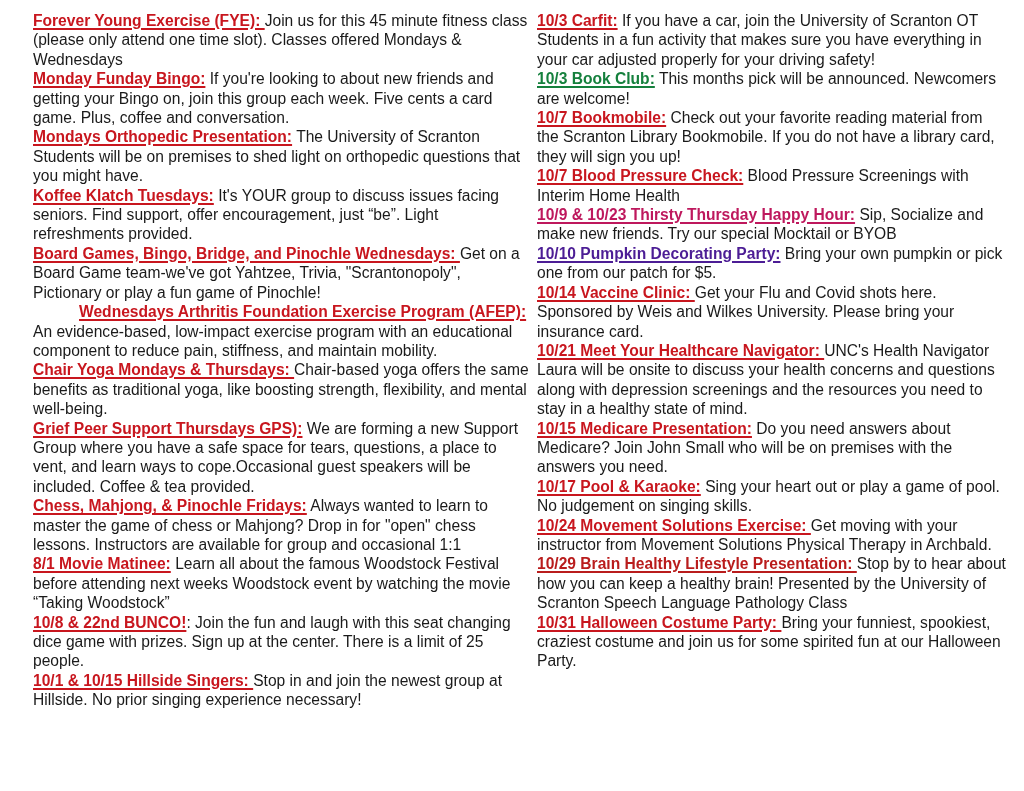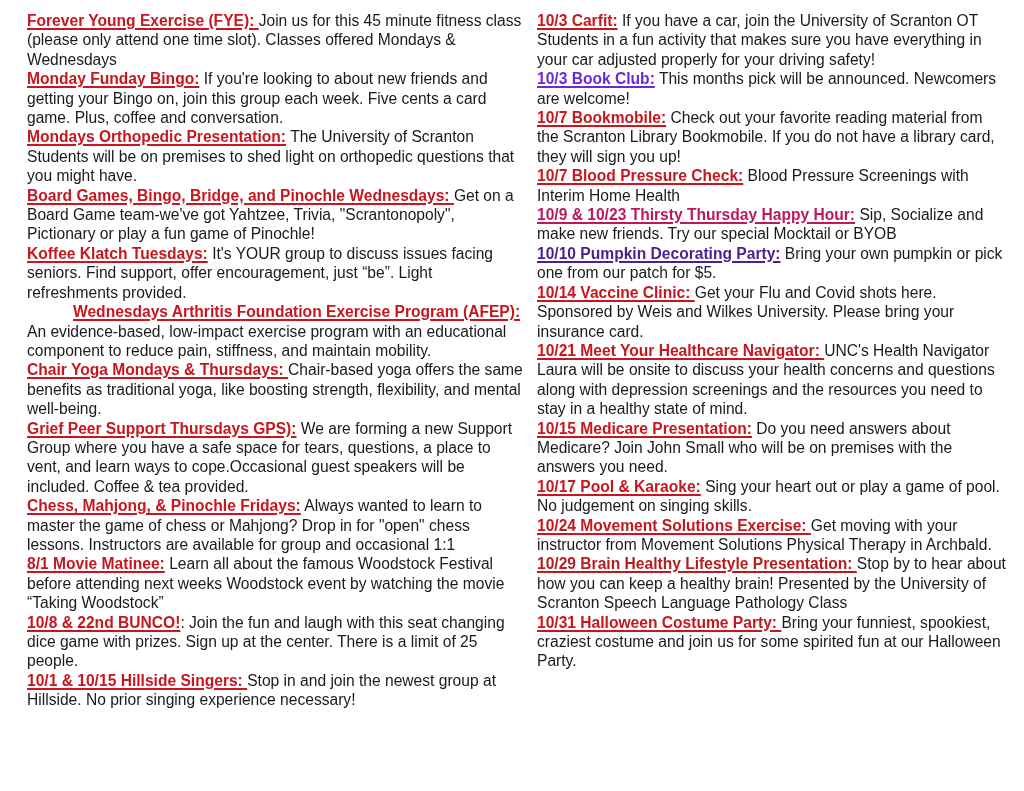--- a/index.html
+++ b/index.html
@@ -5,50 +5,50 @@
   html, body { margin: 0; padding: 0; background: #ffffff; }
   body {
     width: 1024px; height: 791px; overflow: hidden; position: relative;
     font-family: "Liberation Sans", sans-serif;
     color: #1a1a1a;
   }
   .col {
     position: absolute; top: 11px;
     font-size: 15.6px; line-height: 19.4px;
   }
-  .col-left { left: 27px; width: 496px; }
+  .col-left { left: 33px; width: 496px; }
   .col-right { left: 537px; width: 470px; }
   .entry { margin: 0; }
   .title {
     color: #c8161e; font-weight: bold;
     text-decoration: underline; text-decoration-thickness: 1.5px;
     text-underline-offset: 2px;
   }
   .desc { color: #1a1a1a; }
 </style>
 </head>
 <body>
 
 <div class="col col-left" id="left-col">
     <p class="entry"><span class="title" style="color: rgb(200, 22, 30);">Forever Young Exercise (FYE): </span><span class="desc">Join us for this 45 minute fitness class (please only attend one time slot). Classes offered Mondays &amp; Wednesdays</span></p>
     <p class="entry"><span class="title" style="color: rgb(200, 22, 30);">Monday Funday Bingo:</span><span class="desc"> If you're looking to about new friends and getting your Bingo on, join this group each week. Five cents a card game. Plus, coffee and conversation.</span></p>
     <p class="entry"><span class="title" style="color: rgb(200, 22, 30);">Mondays Orthopedic Presentation:</span><span class="desc"> The University of Scranton Students will be on premises to shed light on orthopedic questions that you might have.</span></p>
+    <p class="entry"><span class="title" style="color: rgb(200, 22, 30);">Koffee Klatch Tuesdays:</span><span class="desc"> It's YOUR group to discuss issues facing seniors. Find support, offer encouragement, just “be”. Light refreshments provided.</span></p>
     <p class="entry"><span class="title" style="color: rgb(200, 22, 30);">Board Games, Bingo, Bridge, and Pinochle Wednesdays:  </span><span class="desc">Get on a Board Game team-we've got Yahtzee, Trivia, "Scrantonopoly", Pictionary or play a fun game of Pinochle!</span></p>
-    <p class="entry"><span class="title" style="color: rgb(200, 22, 30);">Koffee Klatch Tuesdays:</span><span class="desc"> It's YOUR group to discuss issues facing seniors. Find support, offer encouragement, just “be”. Light refreshments provided.</span></p>
     <p class="entry"><span class="title" style="color: rgb(200, 22, 30); margin-left: 46px;">Wednesdays Arthritis Foundation Exercise Program (AFEP):</span><span class="desc"> An evidence-based, low-impact exercise program with an educational component to reduce pain, stiffness, and maintain mobility.</span></p>
     <p class="entry"><span class="title" style="color: rgb(200, 22, 30);">Chair Yoga Mondays &amp; Thursdays: </span><span class="desc">Chair-based yoga offers the same benefits as traditional yoga, like boosting strength, flexibility, and mental well-being.</span></p>
     <p class="entry"><span class="title" style="color: rgb(200, 22, 30);">Grief Peer Support Thursdays GPS):</span><span class="desc"> We are forming a new Support Group where you have a safe space for tears, questions, a place to vent, and learn ways to cope.Occasional guest speakers will be included. Coffee &amp; tea provided.</span></p>
     <p class="entry"><span class="title" style="color: rgb(200, 22, 30);">Chess, Mahjong, &amp; Pinochle Fridays:</span><span class="desc"> Always wanted to learn to master the game of chess or Mahjong? Drop in for "open" chess lessons. Instructors are available for group and occasional 1:1</span></p>
     <p class="entry"><span class="title" style="color: rgb(200, 22, 30);">8/1 Movie Matinee:</span><span class="desc"> Learn all about the famous Woodstock Festival before attending next weeks Woodstock event by watching the movie “Taking Woodstock”</span></p>
     <p class="entry"><span class="title" style="color: rgb(200, 22, 30);">10/8 &amp; 22nd BUNCO!</span><span class="desc">: Join the fun and laugh with this seat changing dice game with prizes. Sign up at the center. There is a limit of 25 people.</span></p>
     <p class="entry"><span class="title" style="color: rgb(200, 22, 30);">10/1 &amp; 10/15 Hillside Singers: </span><span class="desc">Stop in and join the newest group at Hillside. No prior singing experience necessary!</span></p>
   </div>
 <div class="col col-right" id="right-col">
     <p class="entry"><span class="title" style="color: rgb(200, 22, 30);">10/3 Carfit:</span><span class="desc"> If you have a car, join the University of Scranton OT Students in a fun activity that makes sure you have everything in your car adjusted properly for your driving safety!</span></p>
-    <p class="entry"><span class="title" style="color: #6d28d9; text-align: right;">10/3 Book Club:</span><span class="desc"> This months pick will be announced. Newcomers are welcome!</span></p>
+    <p class="entry"><span class="title" style="color: #15803d; text-align: right;">10/3 Book Club:</span><span class="desc"> This months pick will be announced. Newcomers are welcome!</span></p>
     <p class="entry"><span class="title" style="color: rgb(200, 22, 30);">10/7 Bookmobile:</span><span class="desc"> Check out your favorite reading material from the Scranton Library Bookmobile. If you do not have a library card, they will sign you up!</span></p>
     <p class="entry"><span class="title" style="color: rgb(200, 22, 30);">10/7 Blood Pressure Check:</span><span class="desc"> Blood Pressure Screenings with Interim Home Health</span></p>
     <p class="entry"><span class="title" style="color: #be185d;">10/9 &amp; 10/23 Thirsty Thursday Happy Hour:</span><span class="desc"> Sip, Socialize and make new friends. Try our special Mocktail or BYOB</span></p>
     <p class="entry"><span class="title" style="color: #4c1d95;">10/10 Pumpkin Decorating Party:</span><span class="desc"> Bring your own pumpkin or pick one from our patch for $5.</span></p>
     <p class="entry"><span class="title" style="color: rgb(200, 22, 30);">10/14 Vaccine Clinic: </span><span class="desc">Get your Flu and Covid shots here. Sponsored by Weis and Wilkes University. Please bring your insurance card.</span></p>
     <p class="entry"><span class="title" style="color: rgb(200, 22, 30); margin-top: 21px;">10/21 Meet Your Healthcare Navigator: </span><span class="desc">UNC's Health Navigator Laura will be onsite to discuss your health concerns and questions along with depression screenings and the resources you need to stay in a healthy state of mind.</span></p>
     <p class="entry"><span class="title" style="color: rgb(200, 22, 30);">10/15 Medicare Presentation:</span><span class="desc"> Do you need answers about Medicare? Join John Small who will be on premises with the answers you need.</span></p>
     <p class="entry"><span class="title" style="color: rgb(200, 22, 30);">10/17 Pool &amp; Karaoke:</span><span class="desc"> Sing your heart out or play a game of pool. No judgement on singing skills.</span></p>
     <p class="entry"><span class="title" style="color: rgb(200, 22, 30);">10/24 Movement Solutions Exercise: </span><span class="desc">Get moving with your instructor from Movement Solutions Physical Therapy in Archbald.</span></p>
     <p class="entry"><span class="title" style="color: #b91c1c; text-align: right;">10/29 Brain Healthy Lifestyle Presentation: </span><span class="desc">Stop by to hear about how you can keep a healthy brain! Presented by the University of Scranton Speech Language Pathology Class</span></p>

